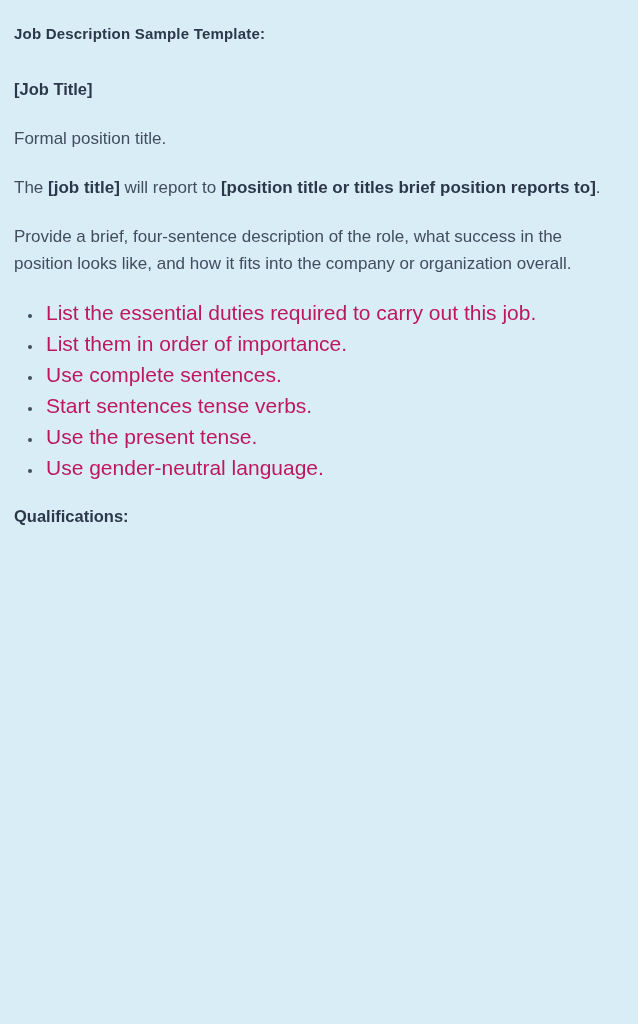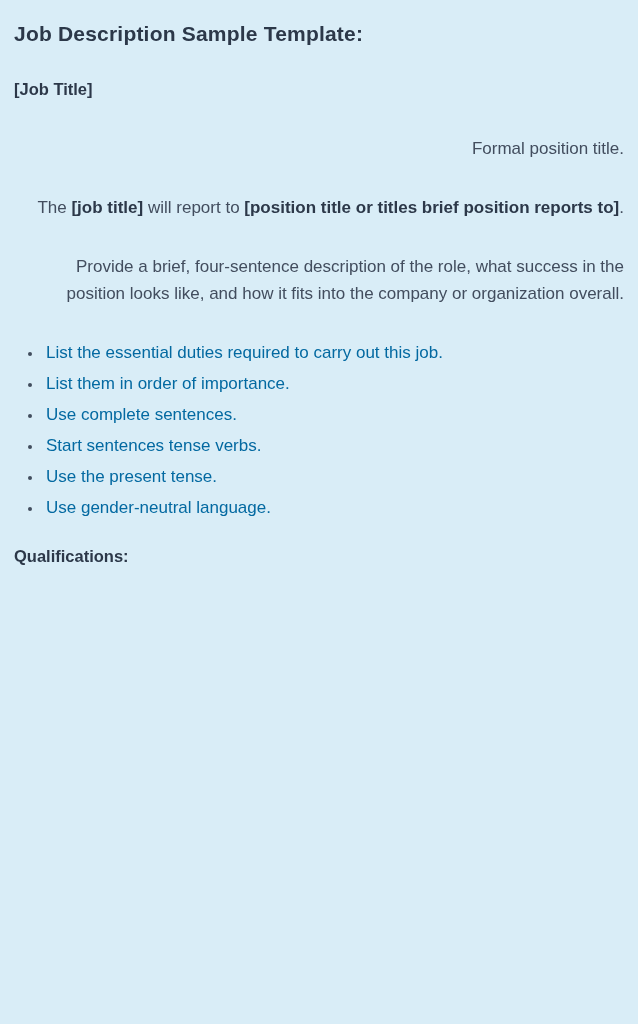--- a/index.html
+++ b/index.html
@@ -14,57 +14,56 @@
     color: #424d5e;
     overflow: hidden;
     box-sizing: border-box;
   }
   .article {
     padding: 20px 14px 10px 14px;
     box-sizing: border-box;
   }
   h1.page-title {
     margin: 0 0 28px 0;
-    font-size: 21px;
+    font-size: 15px;
     line-height: 28px;
     font-weight: 800;
     letter-spacing: 0.2px;
     color: #2c3849;
   }
   h3.section-heading {
     margin: 22px 0;
     font-size: 16.5px;
     line-height: 27px;
     font-weight: 700;
     color: #2c3849;
   }
   p.body-text {
-    margin: 32px 0;
+    margin: 22px 0;
     font-size: 17px;
     line-height: 27px;
     font-weight: 400;
     color: #424d5e;
-    text-align: right;
   }
   p.body-text strong,
   li strong {
     font-weight: 700;
     color: #2c3849;
   }
   ul.bullet-list {
     margin: 22px 0;
     padding: 0 0 0 29px;
     list-style: disc outside;
   }
   ul.bullet-list li {
-    font-size: 17px;
+    font-size: 21px;
     line-height: 27px;
     margin: 0 0 4px 0;
     padding-left: 3px;
-    color: #0369a1;
+    color: #be185d;
   }
   ul.bullet-list li::marker {
     color: #424d5e;
     font-size: 14px;
   }
 </style>
 </head>
 <body>
 
 <div class="article">

